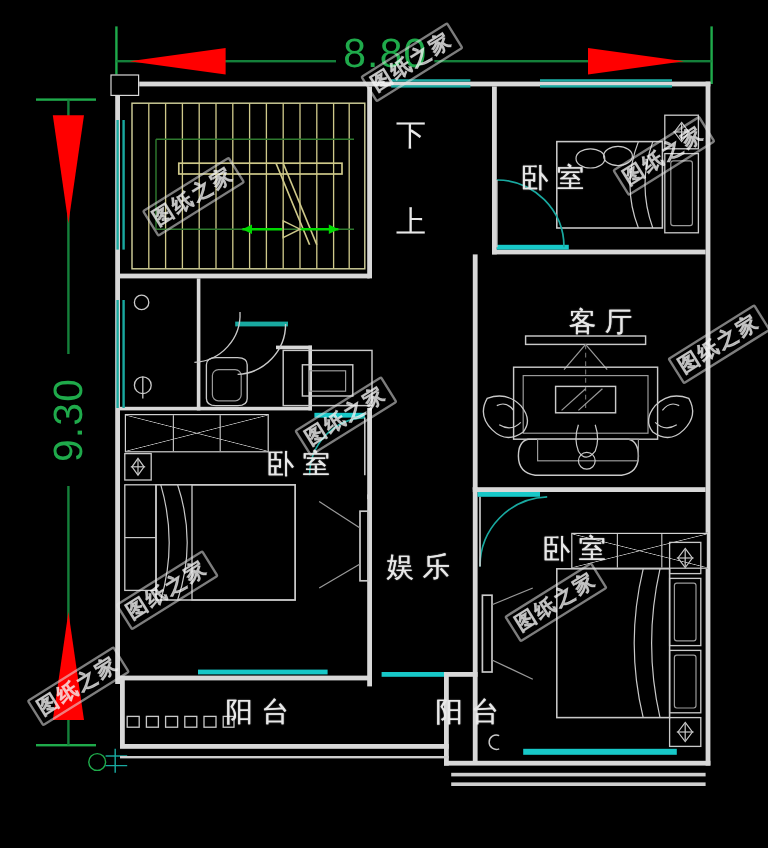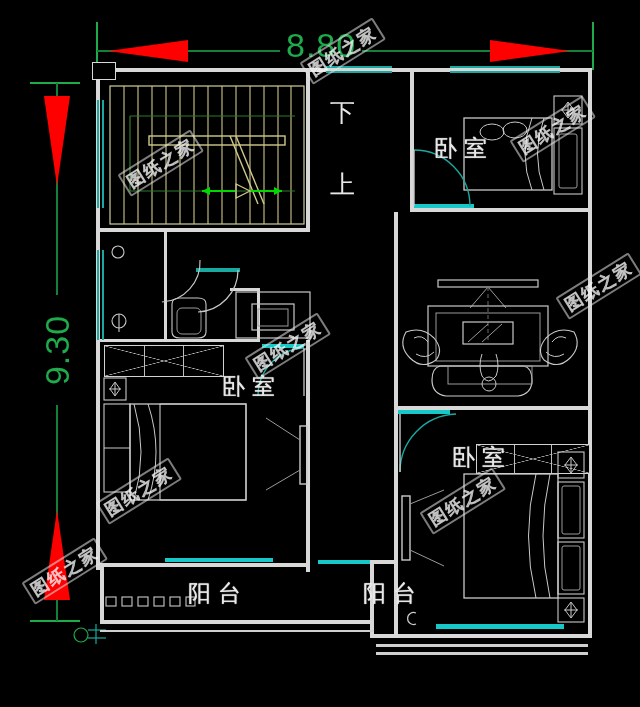--- a/index.html
+++ b/index.html
@@ -361,24 +361,26 @@
     <svg width="18" height="18" viewBox="0 0 18 18">
       <path d="M12 3 a6 6 0 1 0 0 11" fill="none" stroke="#c9c9c9" stroke-width="1.2"></path>
     </svg>
   </div>
   <div class="abs wallThin" style="left:376px;top:644px;width:212px;height:3px;"></div>
   <div class="abs wallThin" style="left:376px;top:652px;width:212px;height:3px;"></div>
   <div class="abs wallThin" style="left:100px;top:630px;width:274px;height:2px;"></div>
 
   <div class="abs rlabel" style="left:434px;top:133px;"><span>卧室</span></div>
 
+  <div class="abs rlabel" style="left:474px;top:253px;"><span>客厅</span></div>
 
 
   <div class="abs rlabel" style="left:222px;top:371px;"><span>卧室</span></div>
 
+  <div class="abs rlabel" style="left:322px;top:457px;"><span>娱乐</span></div>
 
   <div class="abs rlabel" style="left:452px;top:442px;"><span>卧室</span></div>
 
   <div class="abs rlabel" style="left:188px;top:578px;"><span>阳台</span></div>
 
   <div class="abs rlabel" style="left:363px;top:578px;"><span>阳台</span></div>
 
   <div class="abs wm" style="left:118px;top:152px;">
     <span class="wmbox">图纸之家</span></div>
   <div class="abs wm" style="left:510px;top:118px;">

